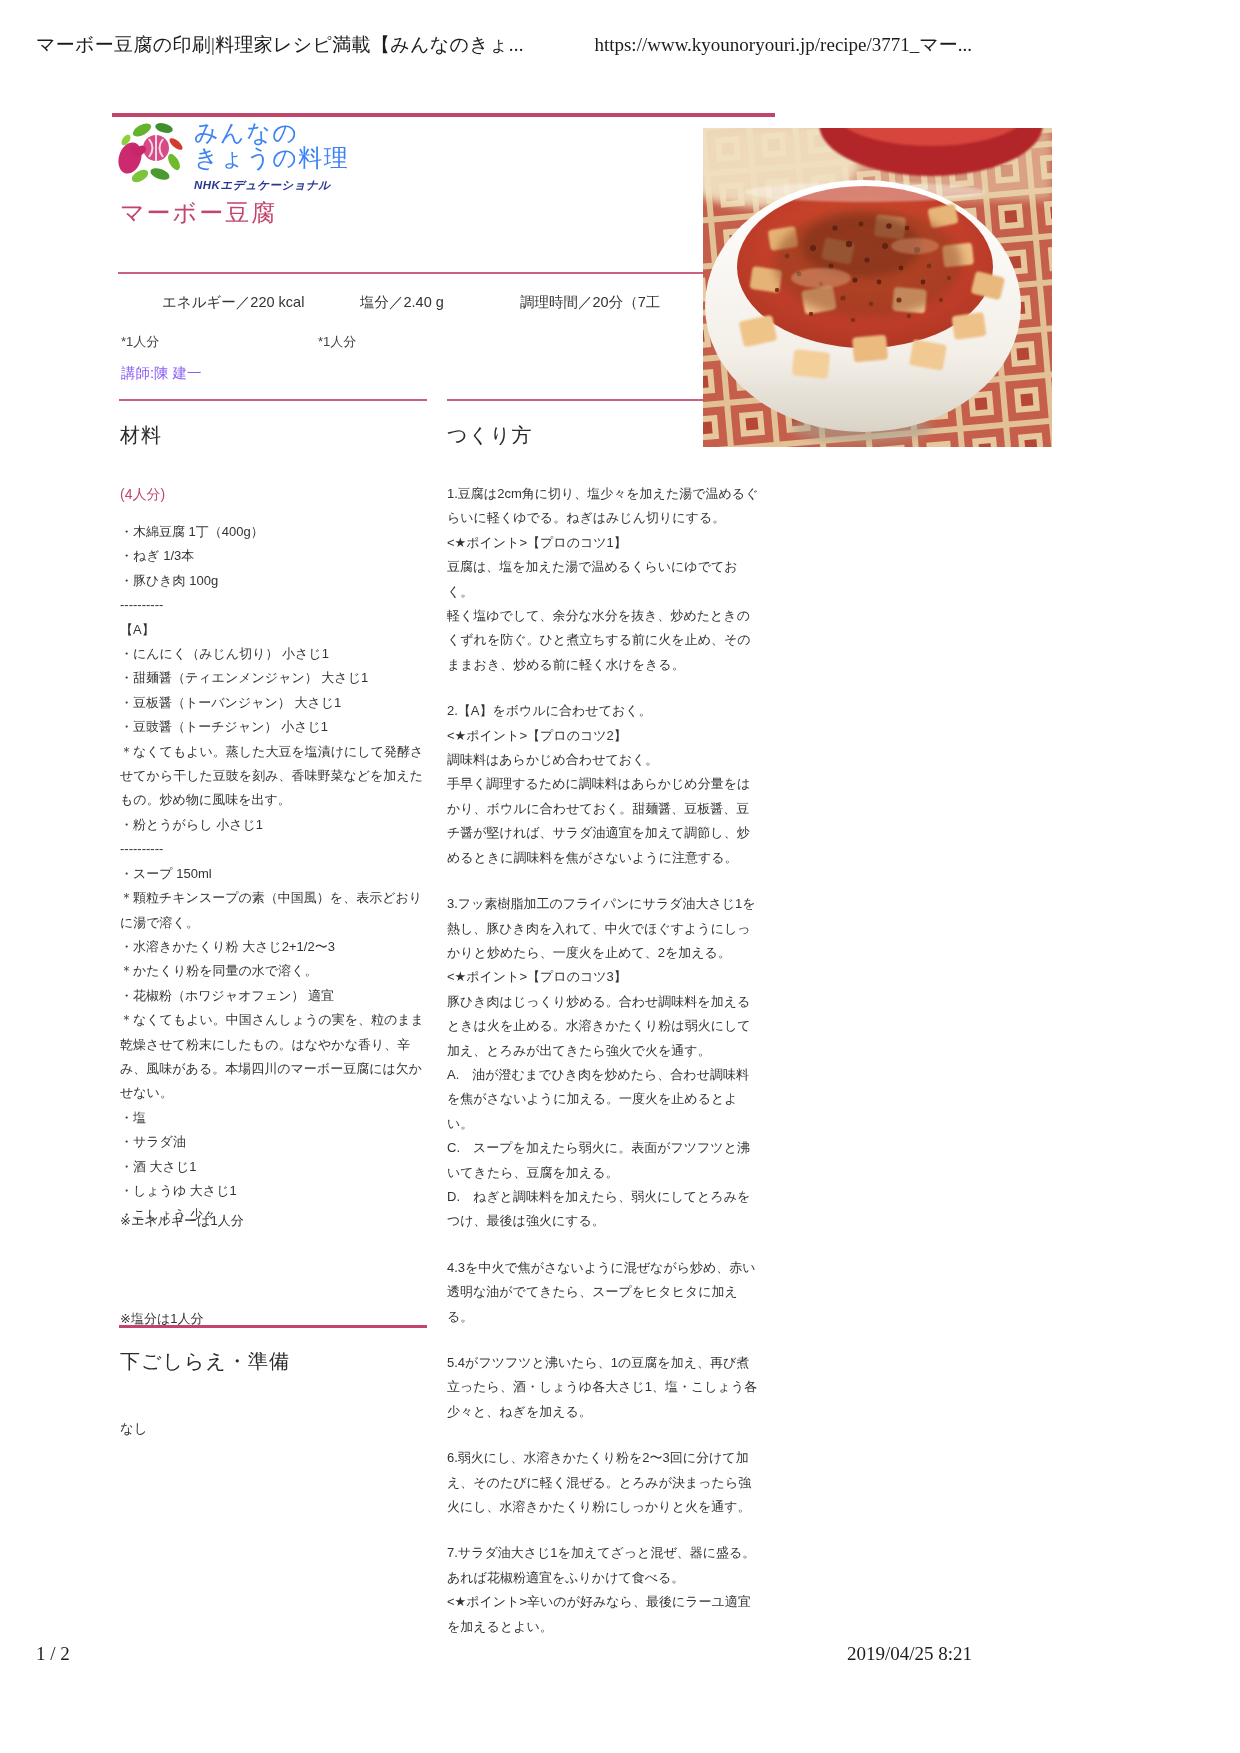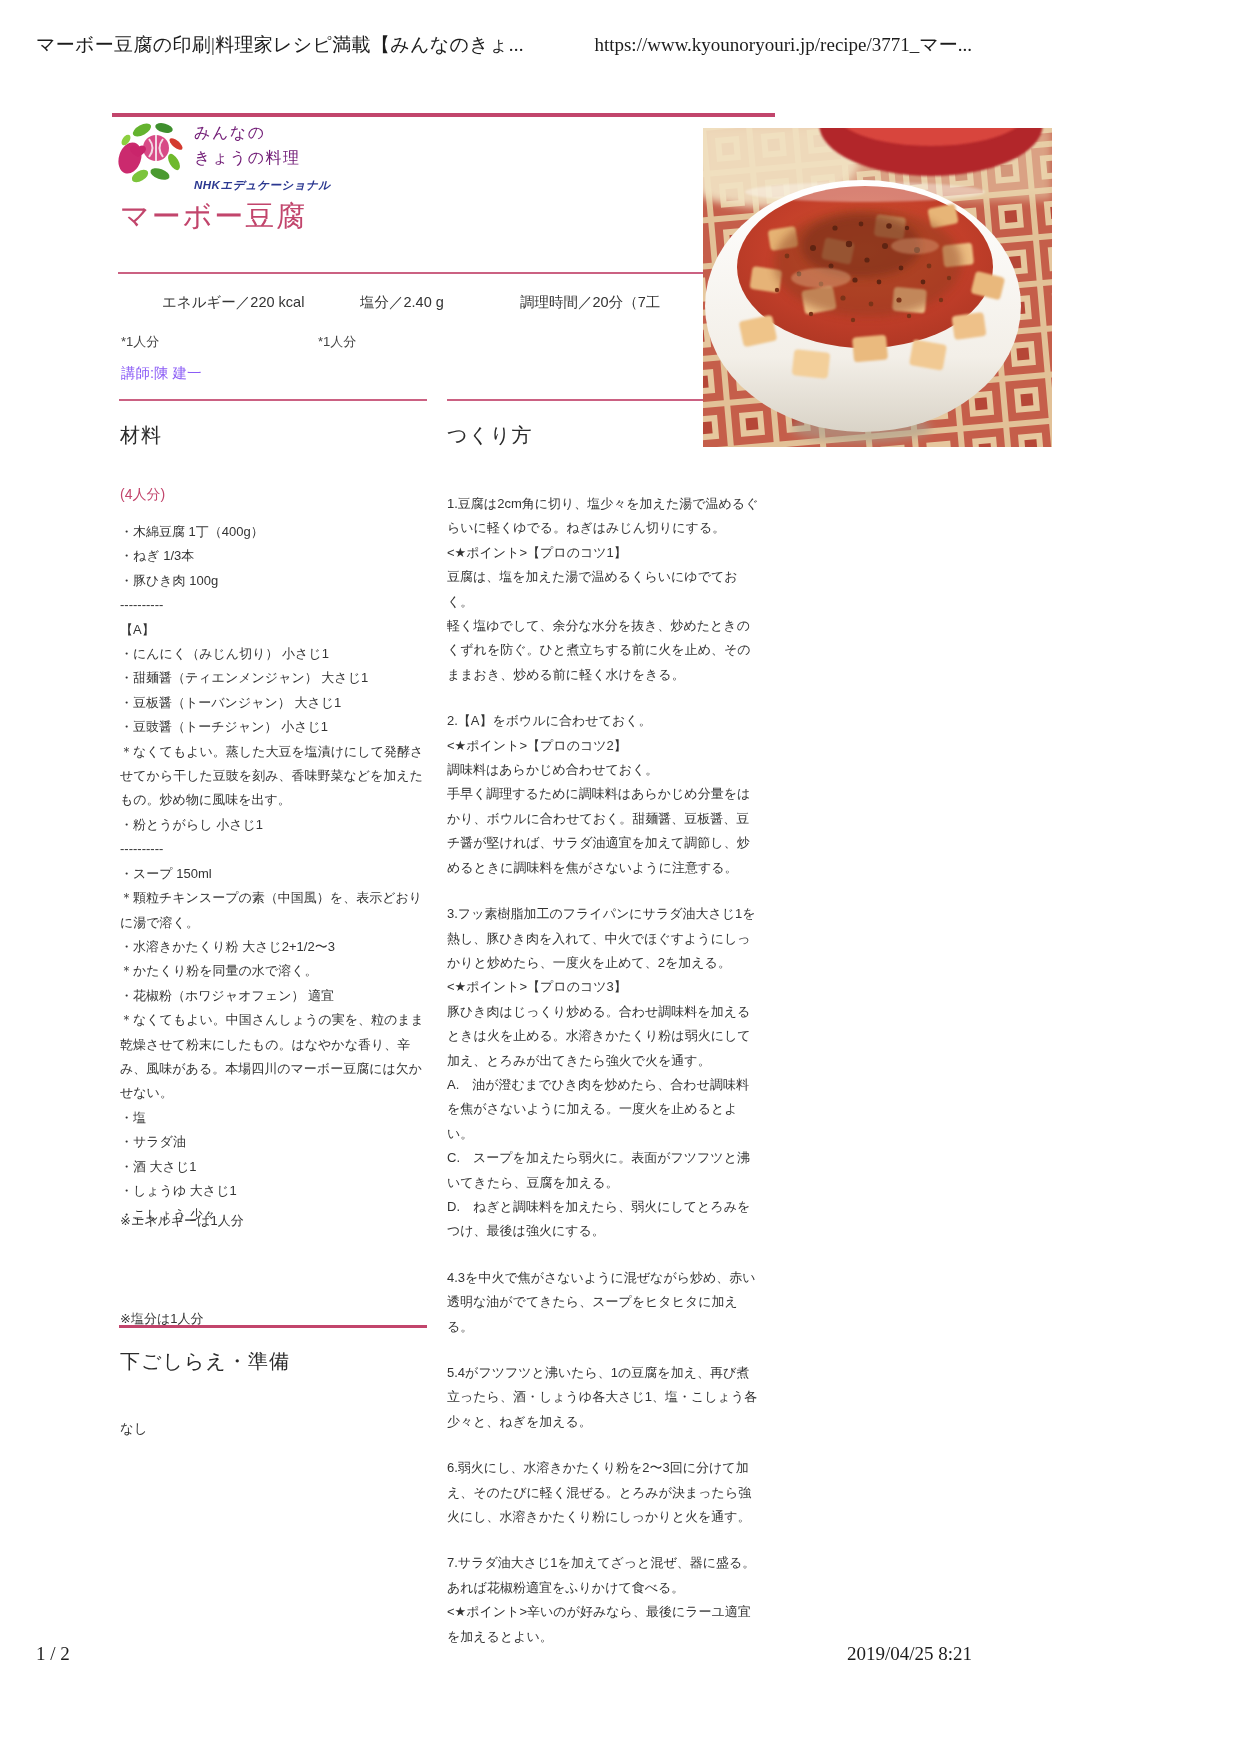--- a/index.html
+++ b/index.html
@@ -11,24 +11,24 @@
   .abs{position:absolute;}
   .serif{font-family:"Liberation Serif","DejaVu Serif",serif;color:#1c1c1c;}
 
   .print-header-left{left:36px;top:32px;font-size:19px;letter-spacing:.3px;}
   .print-header-right{right:133px;top:32px;font-size:19px;}
 
   .top-bar{left:112px;top:113px;width:663px;height:4px;background:var(--accent);}
 
   .logo-mark{left:116px;top:118px;width:70px;height:70px;}
   .logo-text{left:194px;top:120px;line-height:25px;}
-  .logo-line{font-size:16px;color:#701a75;letter-spacing:1.5px;}
+  .logo-line{font-size:24px;color:#3b82f6;letter-spacing:1.5px;}
   .logo-sub{font-size:11.5px;font-weight:bold;font-style:italic;color:var(--logo-blue);margin-top:3px;letter-spacing:.5px;}
 
-  .recipe-title{left:120px;top:197px;font-size:29px;color:var(--accent);letter-spacing:2px;font-weight:500;}
+  .recipe-title{left:120px;top:197px;font-size:24px;color:var(--accent);letter-spacing:2px;font-weight:500;}
   .title-underline{left:118px;top:272px;width:592px;height:2px;background:var(--accent);opacity:.85;}
 
   .info-item{top:293px;font-size:14.5px;color:#333;z-index:1;}
   .info-energy{left:162px;}
   .info-salt{left:360px;text-align:center;}
   .info-time{left:520px;}
 
   .serving-note{top:333px;font-size:13px;color:#444;}
   .sn1{left:121px;} .sn2{left:318px;}
   .instructor{left:121px;top:364px;font-size:14.5px;color:#8b5cf6;}
@@ -46,21 +46,21 @@
   .materials-list{left:120px;top:520px;width:312px;font-size:13px;line-height:24.4px;color:#333;}
   .mat-item{}
 
   .materials-note{left:120px;font-size:13px;color:#333;}
   .mn1{top:1212px;} .mn2{top:1310px;text-align:right;}
 
   .prep-line{left:119px;top:1325px;width:308px;height:3px;background:var(--accent);}
   .prep-heading{left:120px;top:1348px;}
   .prep-content{left:120px;top:1420px;font-size:13.5px;color:#333;}
 
-  .steps-col{left:447px;top:482px;width:314px;font-size:13px;line-height:24.4px;color:#333;margin-top:10px;}
+  .steps-col{left:447px;top:482px;width:314px;font-size:13px;line-height:24.4px;color:#333;}
   .step{margin:0 0 22px 0;}
   .unit{}
 
   .food-photo{left:703px;top:128px;width:349px;height:319px;z-index:5;overflow:hidden;}
 
   .footer-left{left:36px;top:1643px;font-size:19px;}
   .footer-right{right:133px;top:1643px;font-size:19px;}
 </style>
 </head>
 <body>

